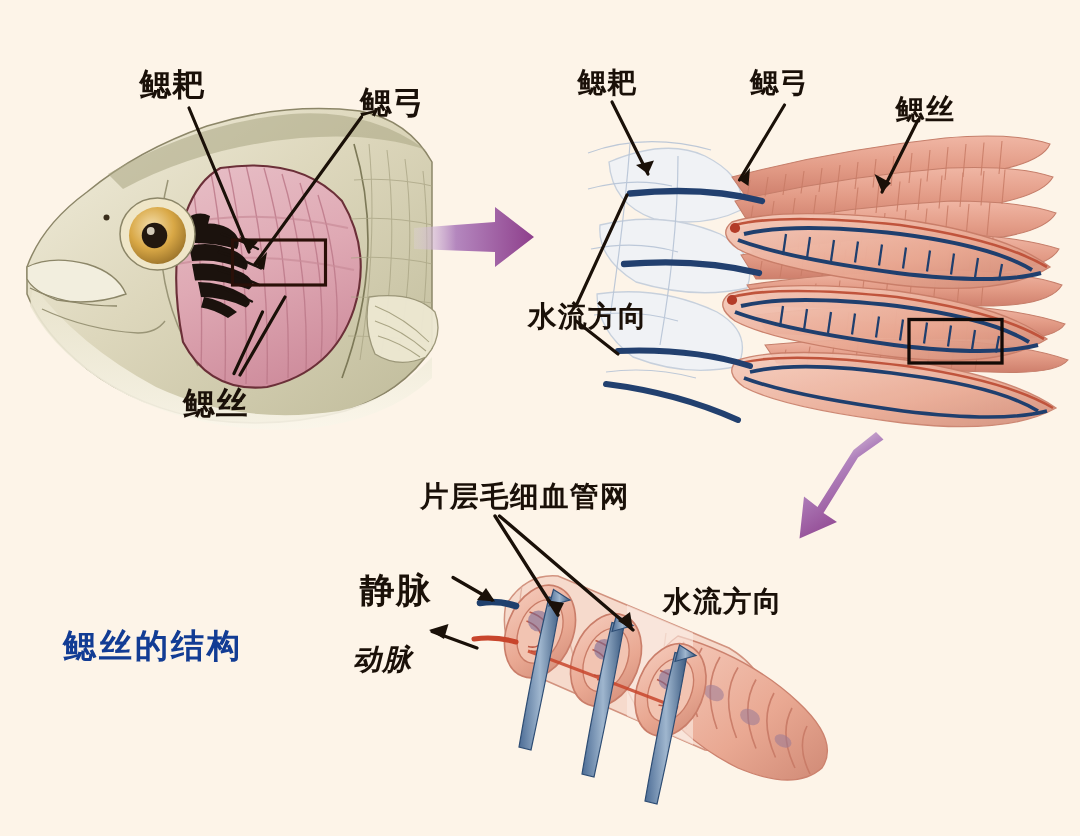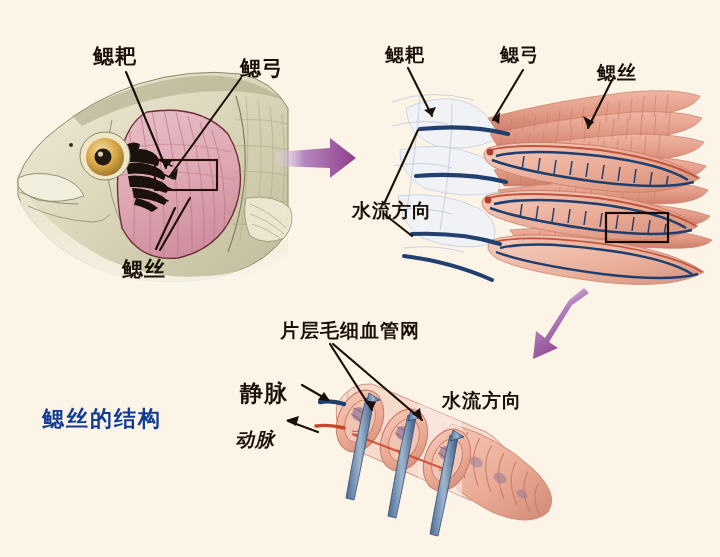--- a/index.html
+++ b/index.html
@@ -465,15 +465,15 @@
   <div class="lbl" style="left:385px;top:42px;font-size:19px;">鳃耙</div>
   <div class="lbl" style="left:500px;top:42px;font-size:19px;">鳃弓</div>
   <div class="lbl" style="left:597px;top:60px;font-size:19px;">鳃丝</div>
   <div class="lbl" style="left:352px;top:198px;font-size:19px;">水流方向</div>
 
   <div class="lbl" style="left:280px;top:318px;font-size:19px;">片层毛细血管网</div>
   <div class="lbl" style="left:240px;top:362px;font-size:23px;margin-top:16px;">静脉</div>
   <div class="lbl" style="left:235px;top:427px;font-size:19px;font-style:italic;">动脉</div>
   <div class="lbl" style="left:442px;top:388px;font-size:19px;">水流方向</div>
 
-  <div class="title-blue" style="left:42px;top:404px;">鳃丝的结构</div>
+  <div class="title-blue" style="left:42px;top:416px;">鳃丝的结构</div>
 
 </div>
 
 </body></html>

